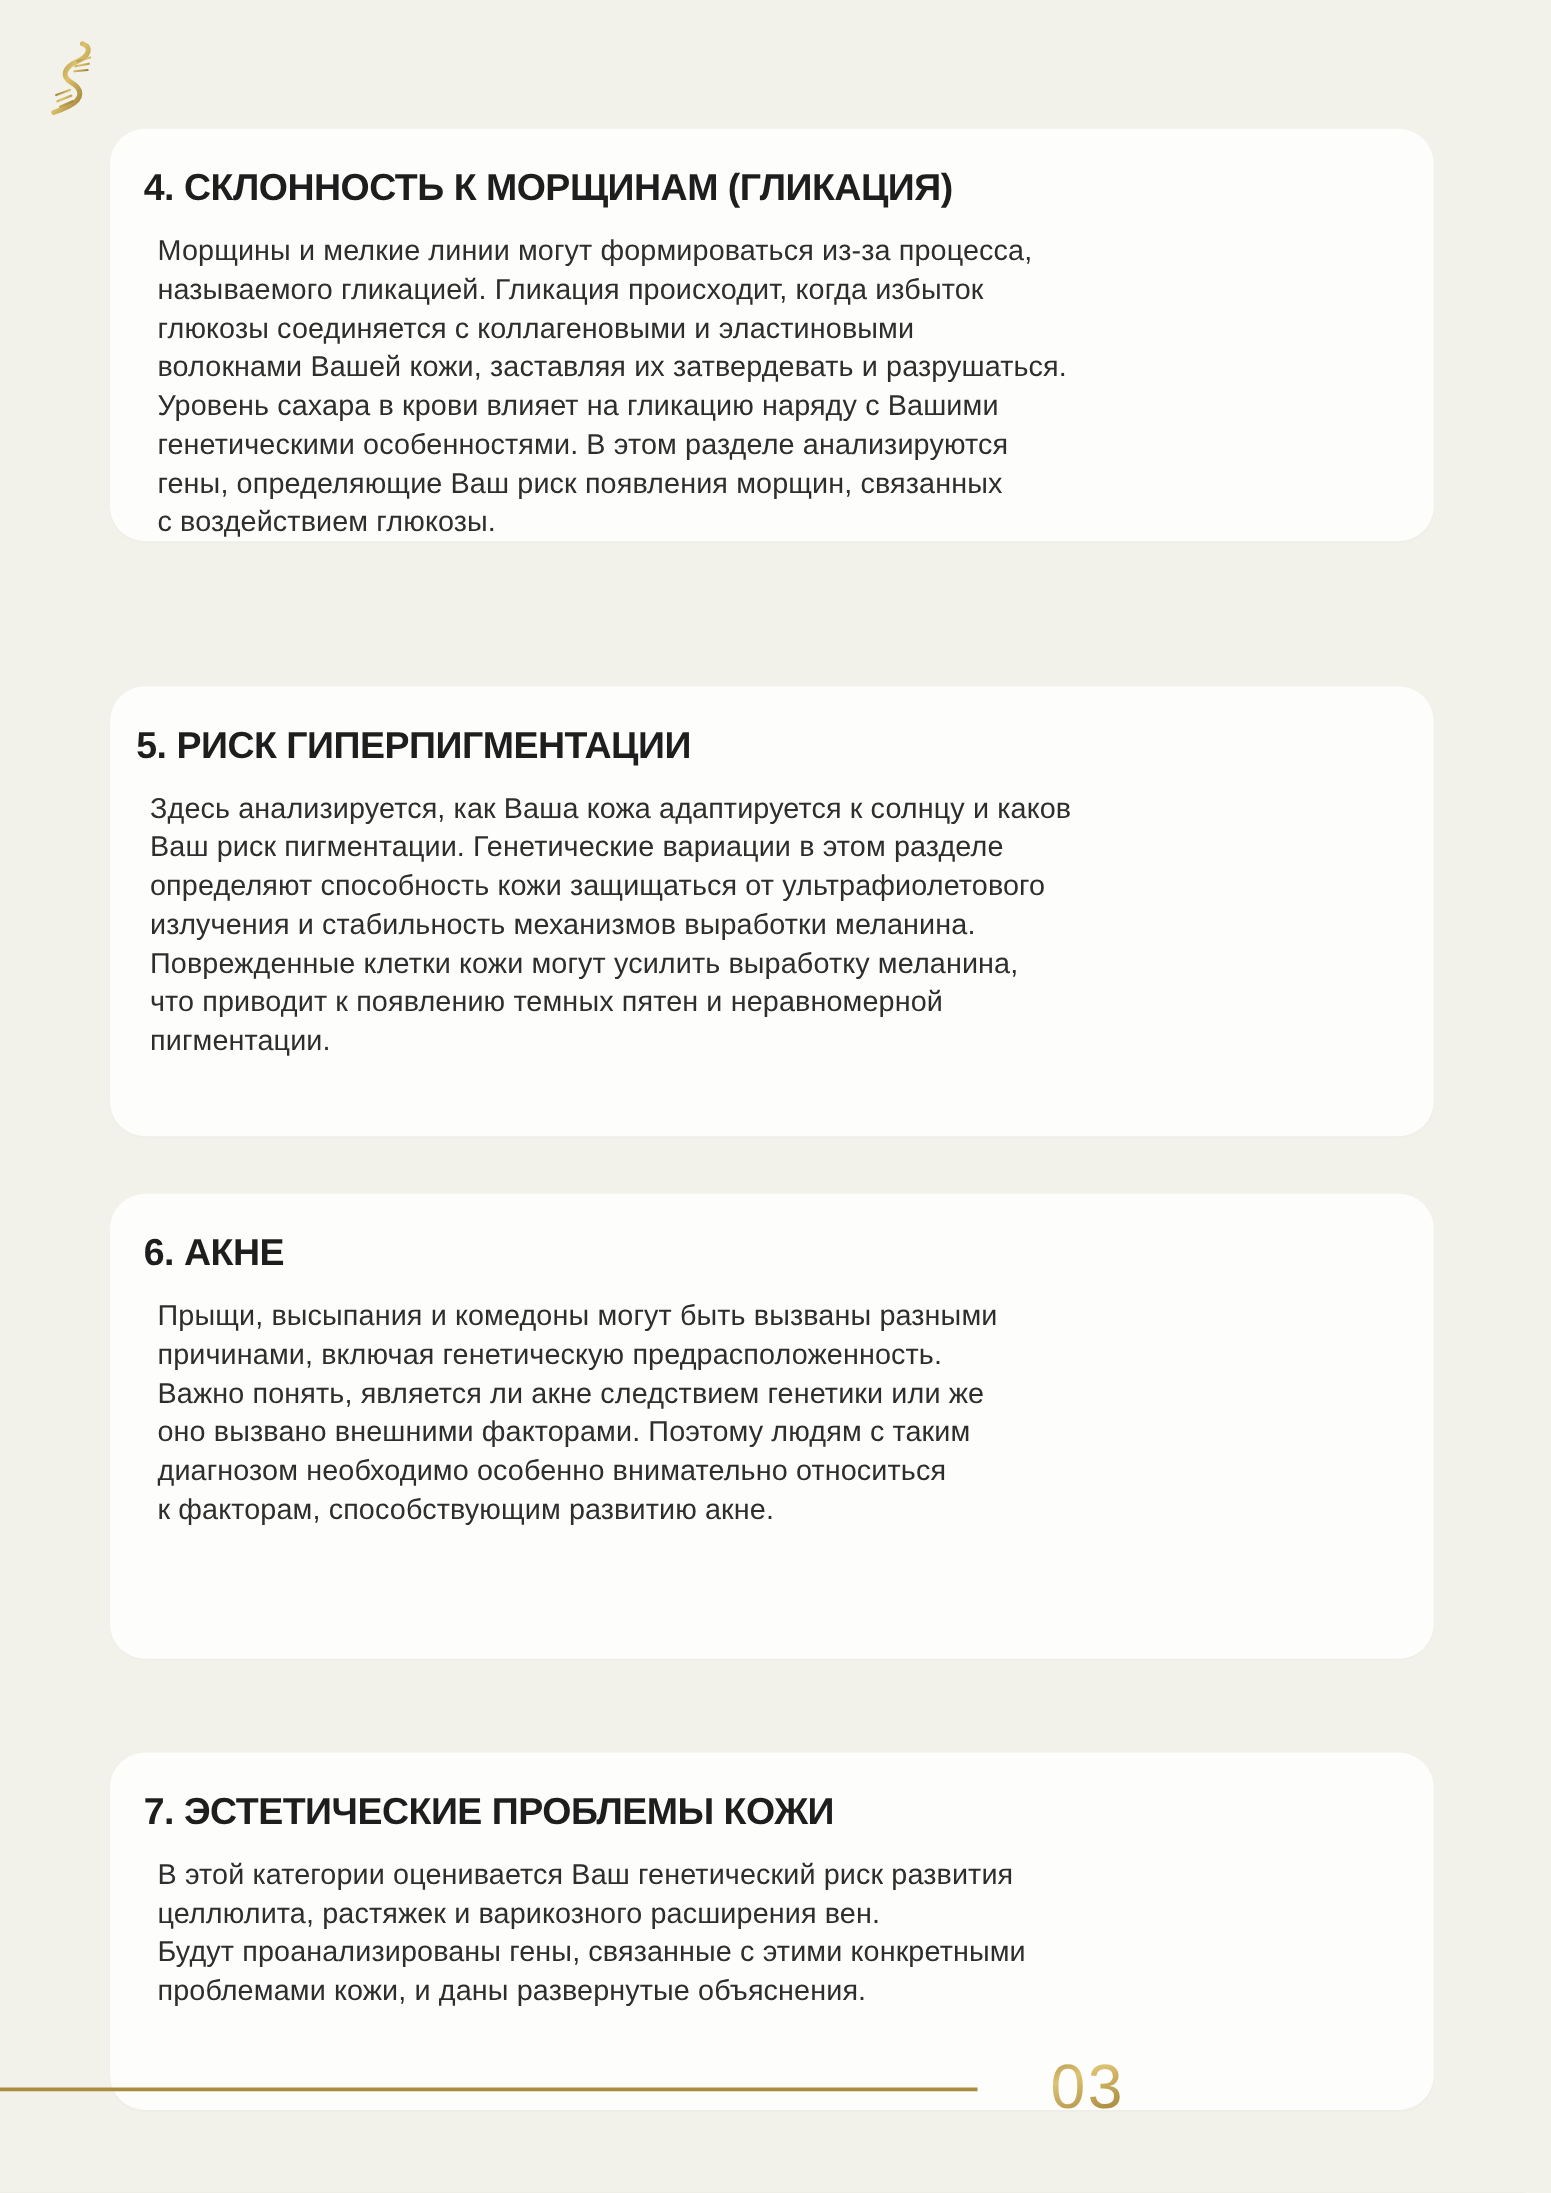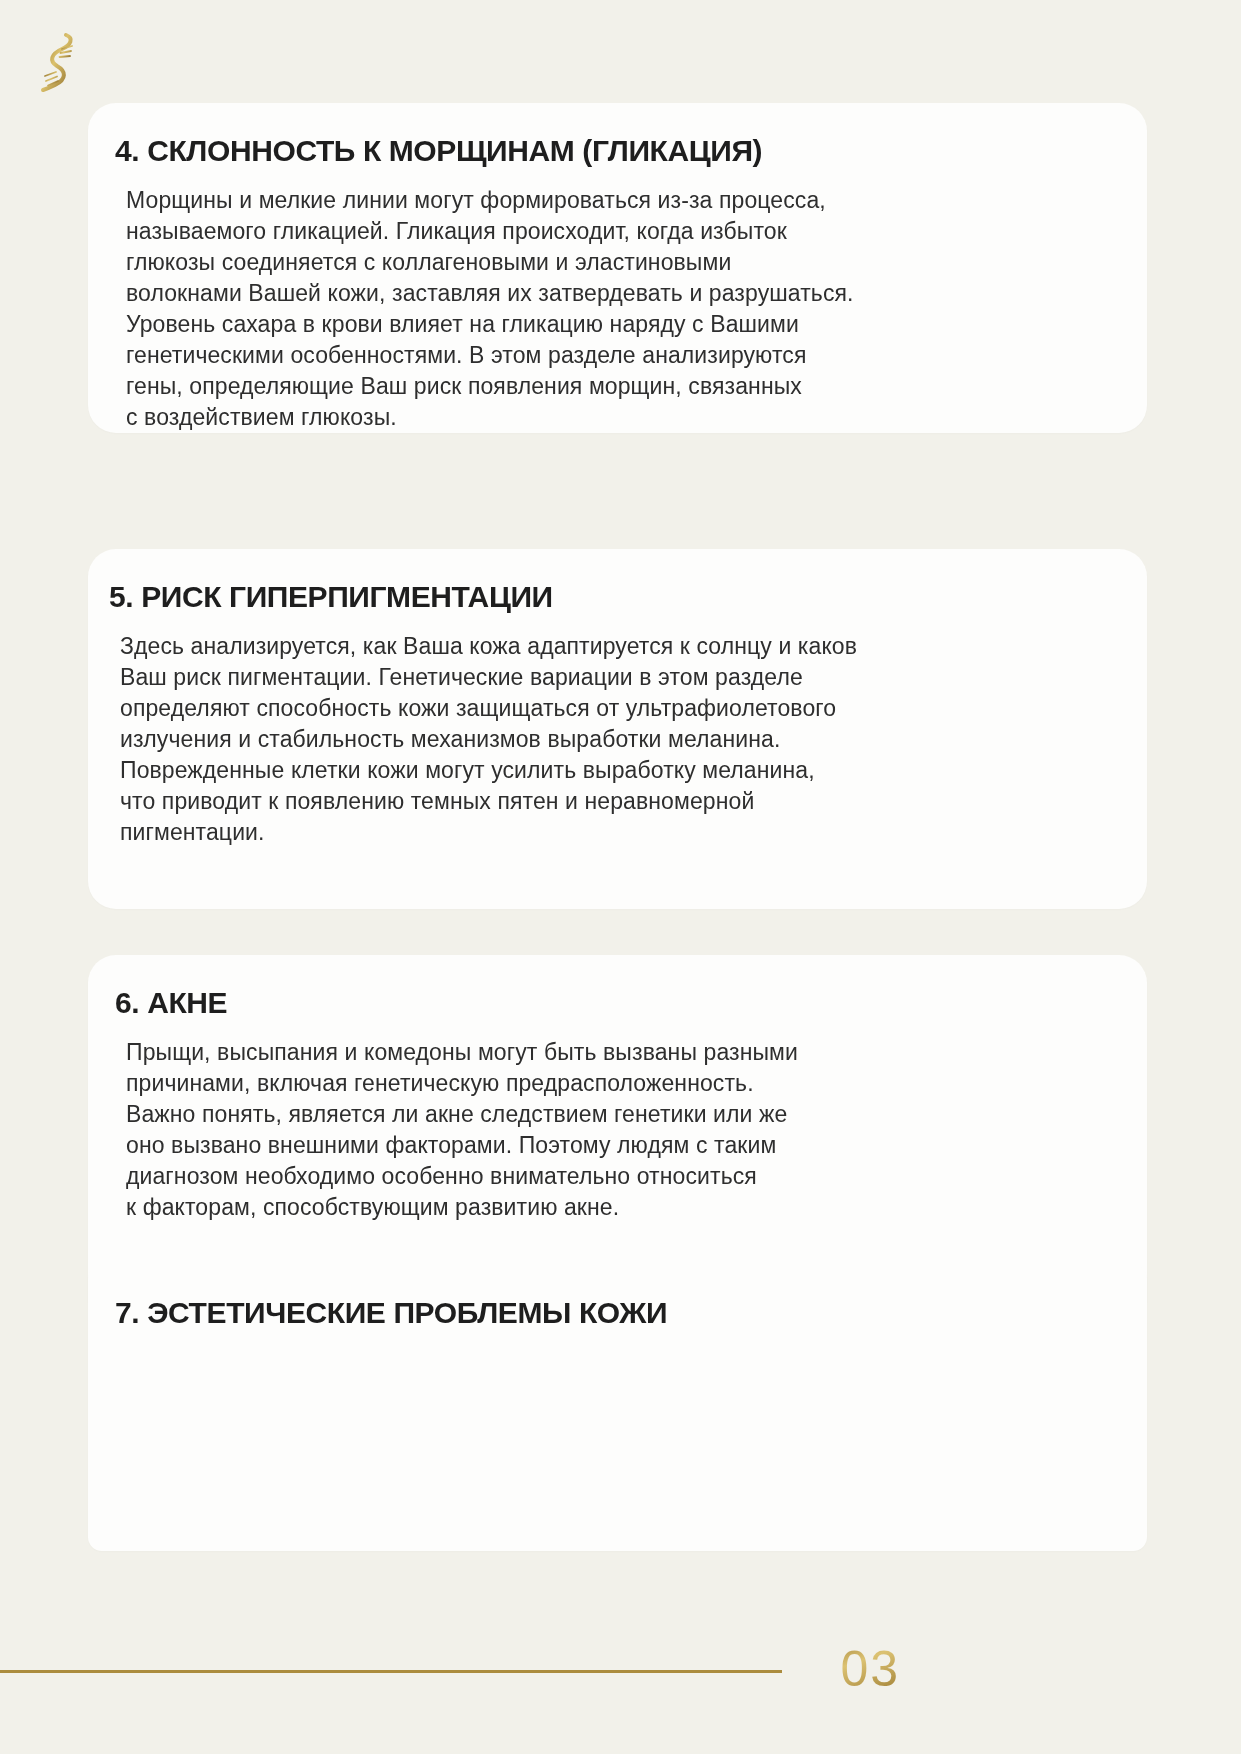--- a/index.html
+++ b/index.html
@@ -43,21 +43,21 @@
     margin: 11px;
     font-size: 23px;
     line-height: 31px;
     color: #2e2e2e;
     white-space: pre-line;
     letter-spacing: 0.1px;
   }
   #card-0 { top: 103px;  height: 330px; }
   #card-1 { top: 549px;  height: 360px; padding-left: 21px; }
   #card-2 { top: 955px;  height: 372px; }
-  #card-3 { top: 1265px; height: 286px; border-radius: 14px; }
+  #card-3 { top: 1402px; height: 286px; }
   .footer-rule {
     position: absolute;
     left: 0;
     top: 1670px;
     width: 782px;
     height: 3px;
     background: #ab8c3e;
   }
   .page-number {
     position: absolute;
@@ -121,18 +121,22 @@
     <p>Прыщи, высыпания и комедоны могут быть вызваны разными
 причинами, включая генетическую предрасположенность.
 Важно понять, является ли акне следствием генетики или же
 оно вызвано внешними факторами. Поэтому людям с таким
 диагнозом необходимо особенно внимательно относиться
 к факторам, способствующим развитию акне.</p>
   </section>
 
   <section class="card" id="card-3">
     <h2>7. ЭСТЕТИЧЕСКИЕ ПРОБЛЕМЫ КОЖИ</h2>
+    <p>В этой категории оценивается Ваш генетический риск развития
+целлюлита, растяжек и варикозного расширения вен.
+Будут проанализированы гены, связанные с этими конкретными
+проблемами кожи, и даны развернутые объяснения.</p>
   </section>
 
   <div class="footer-rule"></div>
   <div class="page-number">03</div>
 
 </div>
 
 </body></html>

